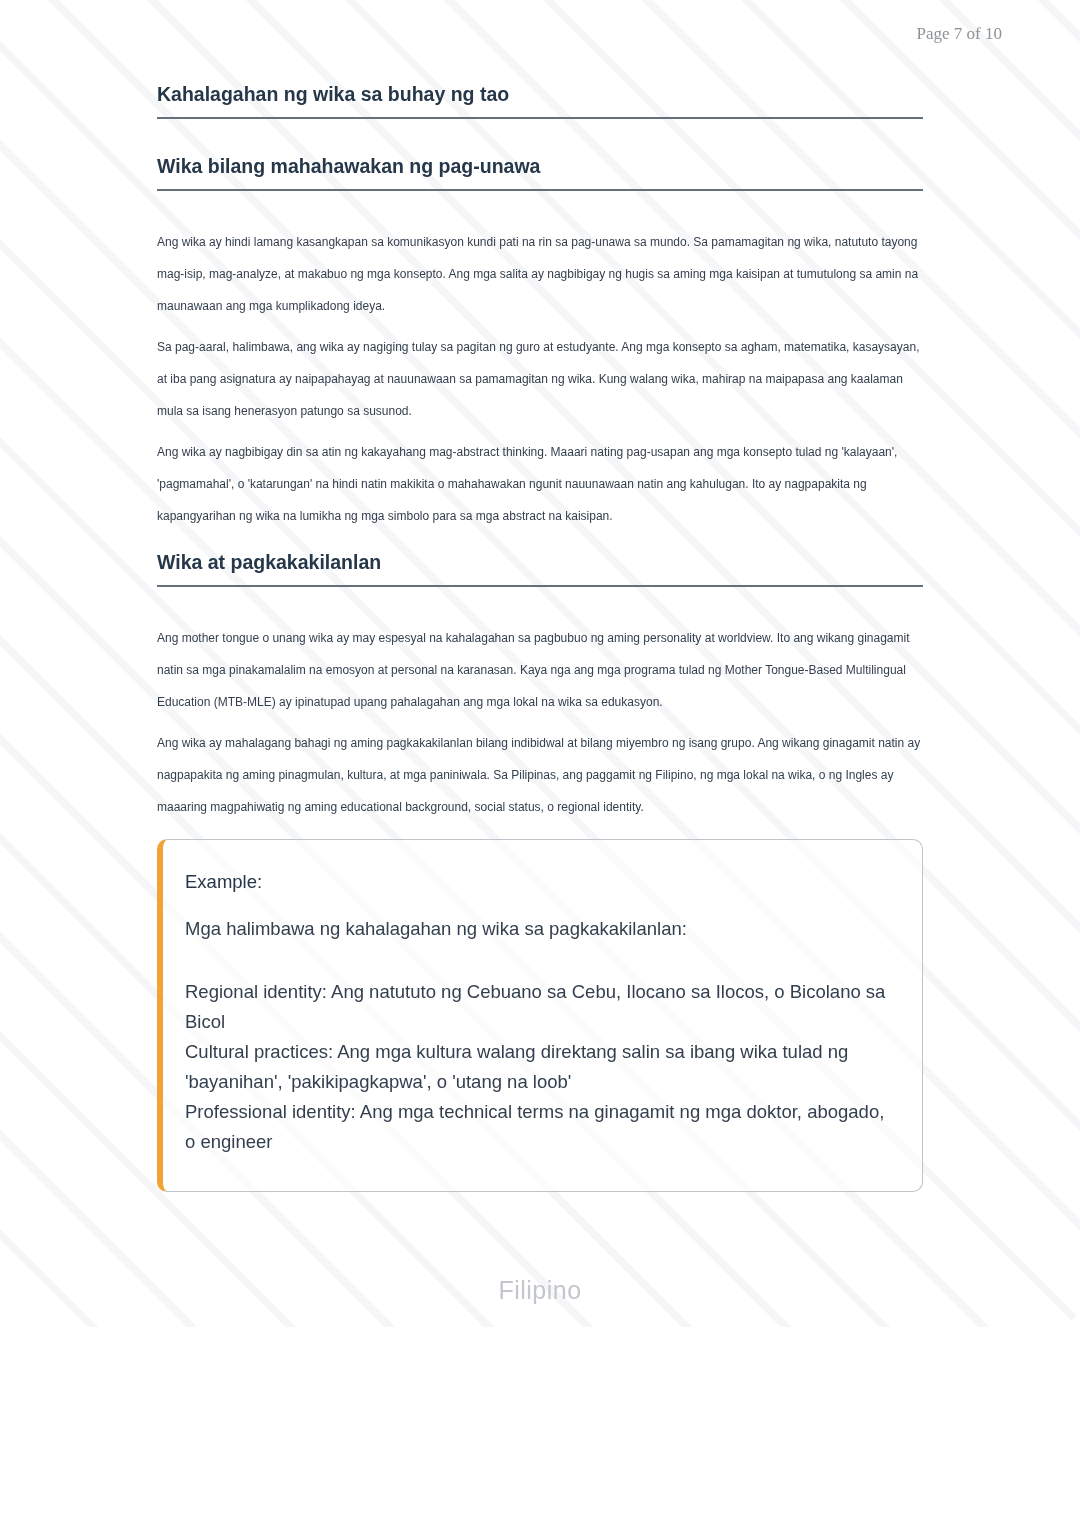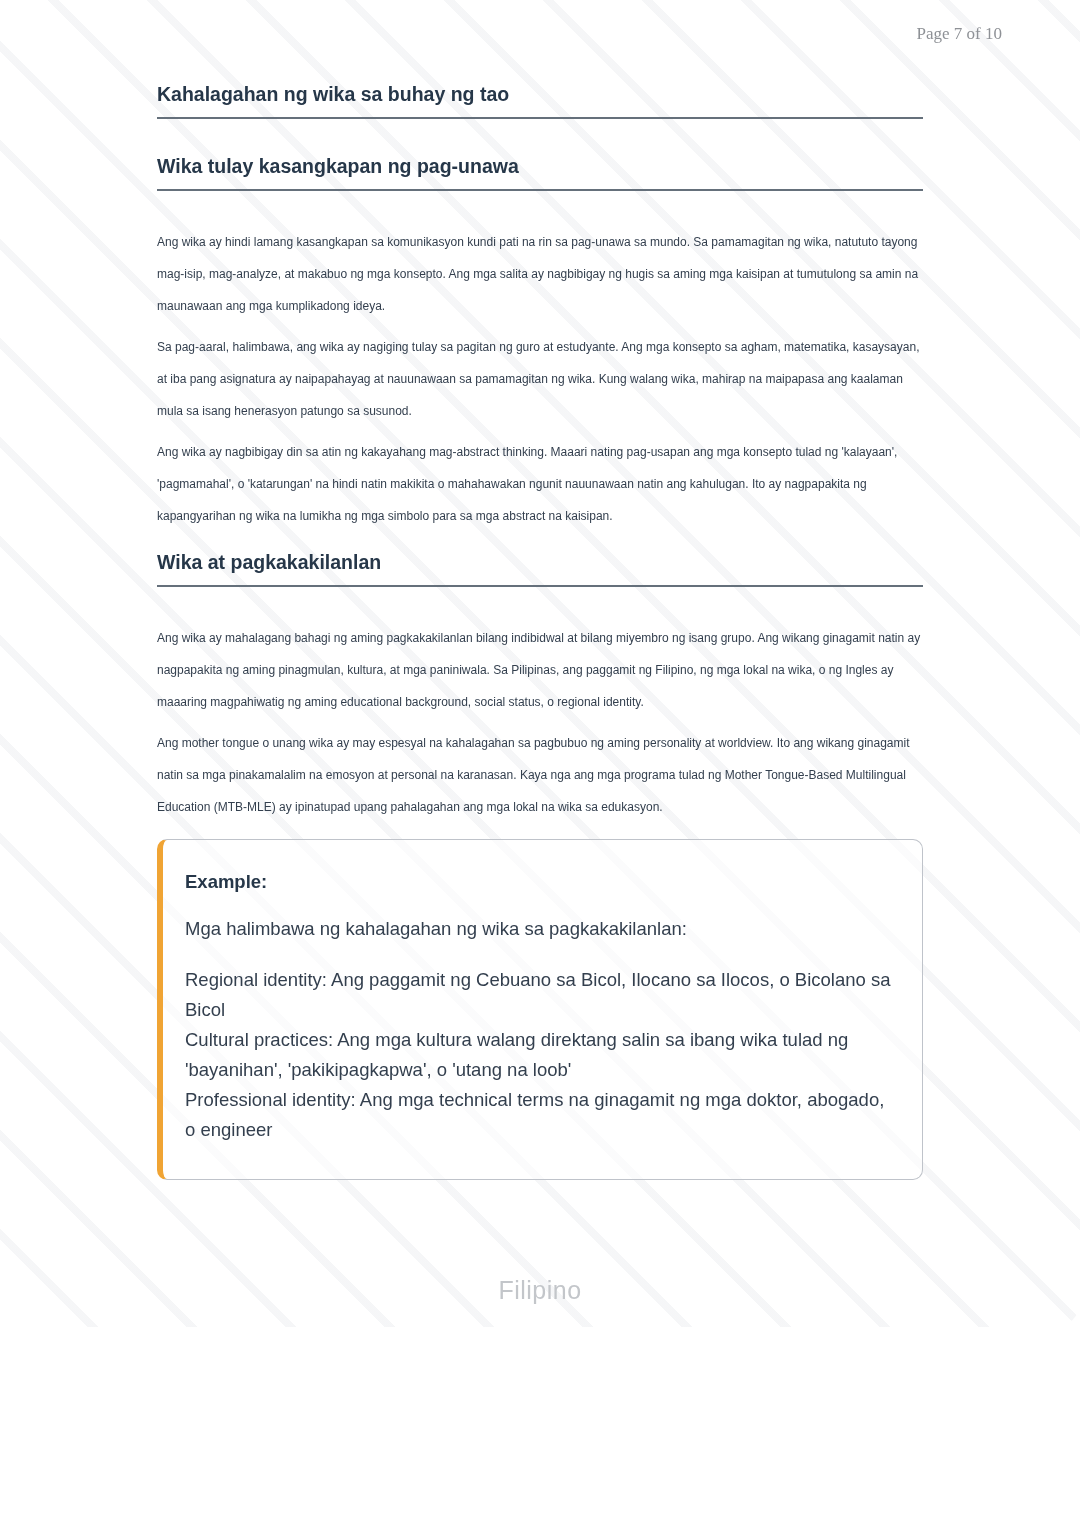--- a/index.html
+++ b/index.html
@@ -69,29 +69,29 @@
     min-height: 330px;
     border: 1px solid var(--box-border);
     border-left: 6px solid var(--accent);
     border-radius: 10px;
     padding: 26px 30px 34px 22px;
     background: rgba(255,255,255,0.6);
   }
   .example-label {
     font-size: 18.5px;
     line-height: 32px;
-    font-weight: bold;
+    font-weight: normal;
     color: var(--heading);
     margin-bottom: 15px;
   }
   .example-intro {
     font-size: 18.5px;
     line-height: 32px;
     color: var(--body-text);
-    margin-bottom: 20px;
+    margin-bottom: 32px;
   }
   .example-item {
     font-size: 18.5px;
     line-height: 30px;
     color: var(--body-text);
   }
 
   .footer-brand {
     position: absolute;
     bottom: 22px;
@@ -107,35 +107,35 @@
 <body>
 
 <div class="page">
 
   <div class="page-indicator">Page 7 of 10</div>
 
   <div class="content">
 
     <h1 class="doc-heading">Kahalagahan ng wika sa buhay ng tao</h1>
 
-    <h2 class="doc-heading">Wika tulay kasangkapan ng pag-unawa</h2>
+    <h2 class="doc-heading">Wika bilang mahahawakan ng pag-unawa</h2>
 
     <p class="body-para">Ang wika ay hindi lamang kasangkapan sa komunikasyon kundi pati na rin sa pag-unawa sa mundo. Sa pamamagitan ng wika, natututo tayong mag-isip, mag-analyze, at makabuo ng mga konsepto. Ang mga salita ay nagbibigay ng hugis sa aming mga kaisipan at tumutulong sa amin na maunawaan ang mga kumplikadong ideya.</p>
     <p class="body-para">Sa pag-aaral, halimbawa, ang wika ay nagiging tulay sa pagitan ng guro at estudyante. Ang mga konsepto sa agham, matematika, kasaysayan, at iba pang asignatura ay naipapahayag at nauunawaan sa pamamagitan ng wika. Kung walang wika, mahirap na maipapasa ang kaalaman mula sa isang henerasyon patungo sa susunod.</p>
     <p class="body-para">Ang wika ay nagbibigay din sa atin ng kakayahang mag-abstract thinking. Maaari nating pag-usapan ang mga konsepto tulad ng 'kalayaan', 'pagmamahal', o 'katarungan' na hindi natin makikita o mahahawakan ngunit nauunawaan natin ang kahulugan. Ito ay nagpapakita ng kapangyarihan ng wika na lumikha ng mga simbolo para sa mga abstract na kaisipan.</p>
 
     <h2 class="doc-heading mt">Wika at pagkakakilanlan</h2>
 
+    <p class="body-para">Ang mother tongue o unang wika ay may espesyal na kahalagahan sa pagbubuo ng aming personality at worldview. Ito ang wikang ginagamit natin sa mga pinakamalalim na emosyon at personal na karanasan. Kaya nga ang mga programa tulad ng Mother Tongue-Based Multilingual Education (MTB-MLE) ay ipinatupad upang pahalagahan ang mga lokal na wika sa edukasyon.</p>
     <p class="body-para">Ang wika ay mahalagang bahagi ng aming pagkakakilanlan bilang indibidwal at bilang miyembro ng isang grupo. Ang wikang ginagamit natin ay nagpapakita ng aming pinagmulan, kultura, at mga paniniwala. Sa Pilipinas, ang paggamit ng Filipino, ng mga lokal na wika, o ng Ingles ay maaaring magpahiwatig ng aming educational background, social status, o regional identity.</p>
-    <p class="body-para">Ang mother tongue o unang wika ay may espesyal na kahalagahan sa pagbubuo ng aming personality at worldview. Ito ang wikang ginagamit natin sa mga pinakamalalim na emosyon at personal na karanasan. Kaya nga ang mga programa tulad ng Mother Tongue-Based Multilingual Education (MTB-MLE) ay ipinatupad upang pahalagahan ang mga lokal na wika sa edukasyon.</p>
 
     <div class="example-box">
       <div class="example-label">Example:</div>
       <div class="example-intro">Mga halimbawa ng kahalagahan ng wika sa pagkakakilanlan:</div>
-      <div class="example-item">Regional identity: Ang paggamit ng Cebuano sa Bicol, Ilocano sa Ilocos, o Bicolano sa Bicol</div>
+      <div class="example-item">Regional identity: Ang natututo ng Cebuano sa Cebu, Ilocano sa Ilocos, o Bicolano sa Bicol</div>
       <div class="example-item">Cultural practices: Ang mga kultura walang direktang salin sa ibang wika tulad ng 'bayanihan', 'pakikipagkapwa', o 'utang na loob'</div>
       <div class="example-item">Professional identity: Ang mga technical terms na ginagamit ng mga doktor, abogado, o engineer</div>
     </div>
 
   </div>
 
   <div class="footer-brand">Filipino</div>
 
 </div>
 

